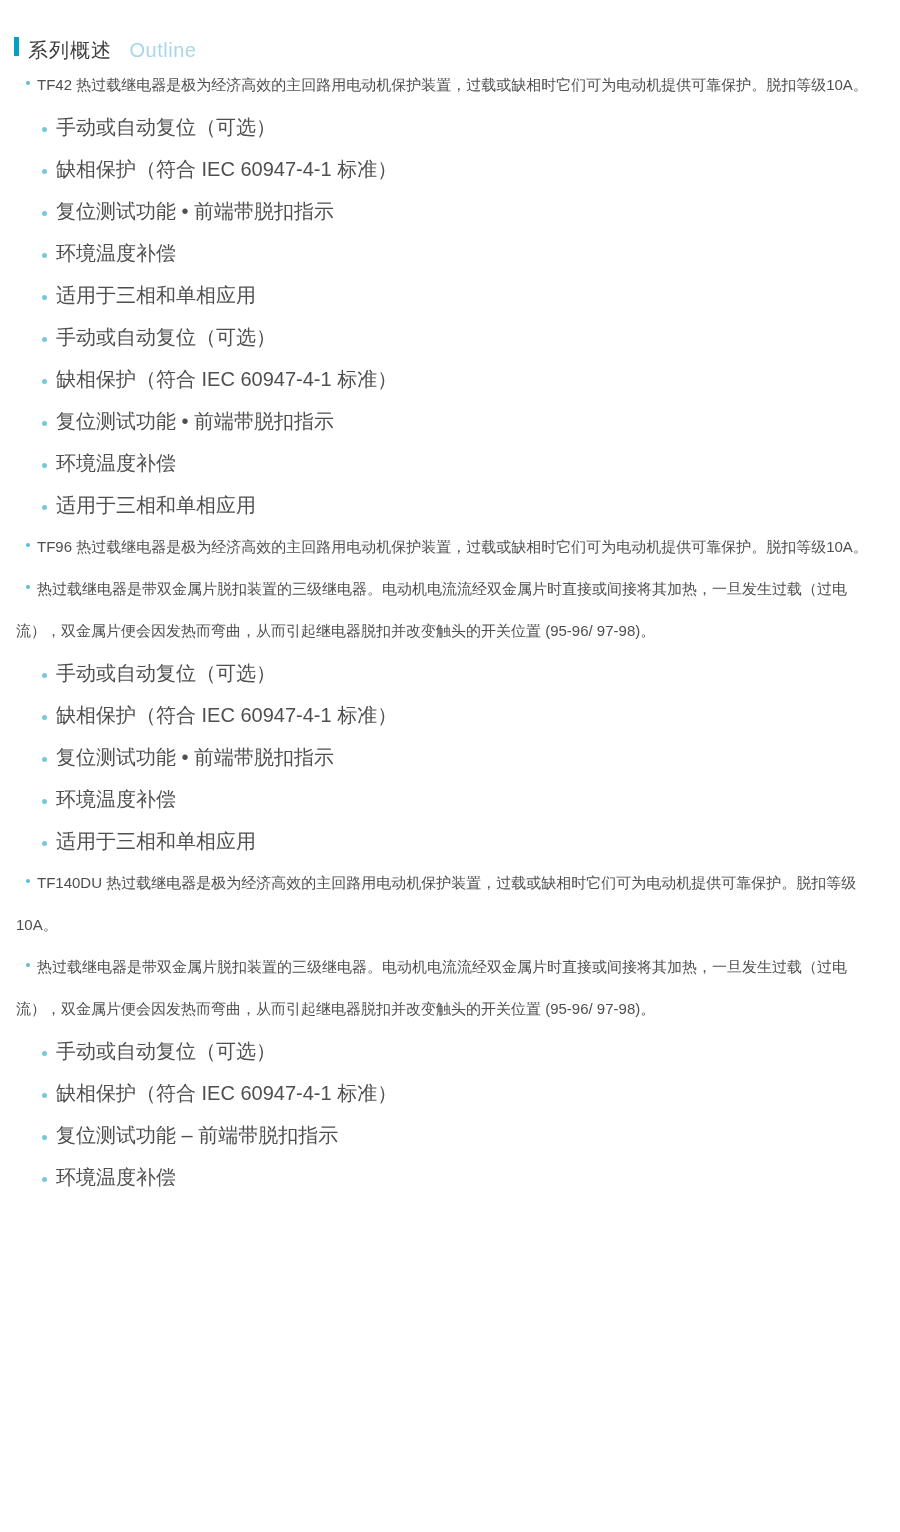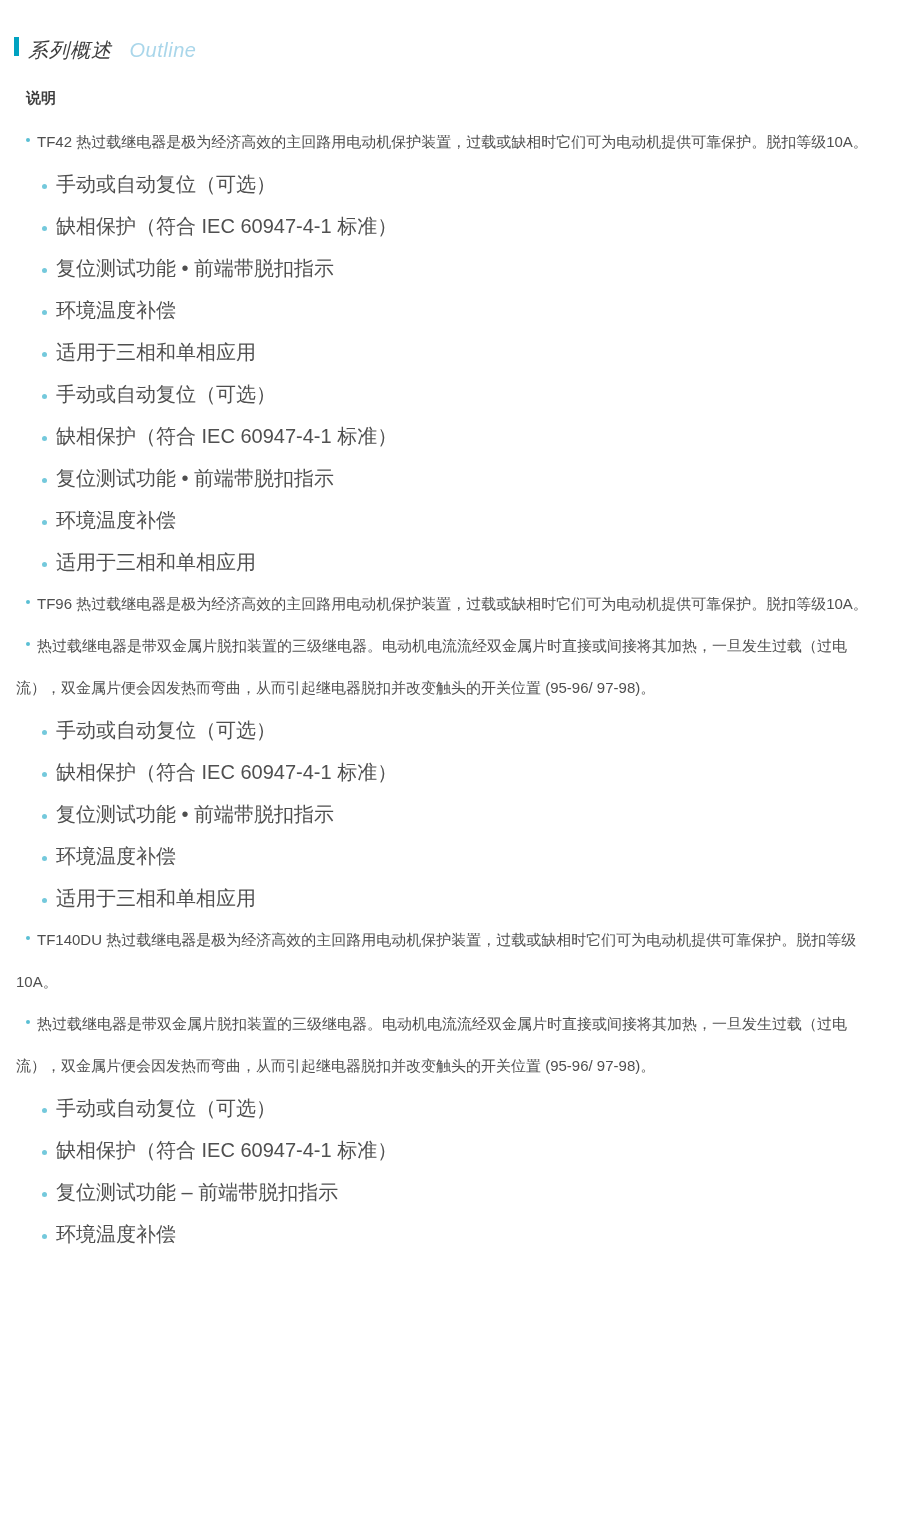--- a/index.html
+++ b/index.html
@@ -15,21 +15,21 @@
   body {
     width: 900px;
     min-height: 1532px;
     background: #ffffff;
     font-family: "Liberation Sans", "DejaVu Sans", sans-serif;
     color: var(--text);
     overflow-x: hidden;
   }
   .page { padding-top: 37px; }
 
-  .hdr { display: flex; align-items: flex-start; margin-left: 14px; font-style: italic; }
+  .hdr { display: flex; align-items: flex-start; margin-left: 14px; }
   .bar {
     width: 5px; height: 19px;
     background: var(--accent);
     margin-right: 9px;
     flex: 0 0 auto;
   }
   .hdr h1 {
     margin: 0;
     font-size: 20px;
     font-weight: 400;
@@ -89,21 +89,20 @@
 <div class="page">
 
   <header class="hdr">
     <span class="bar"></span>
     <h1>
       <span>系列概述</span>
       <span class="en">Outline</span>
     </h1>
   </header>
 
-  <h3 class="sec">说明</h3>
 
   <div id="products">
   <div class="product">
     <p class="main-item"><span class="dot main-dot"></span><span class="txt">TF42 热过载继电器是极为经济高效的主回路用电动机保护装置，过载或缺相时它们可为电动机提供可靠保护。脱扣等级10A。</span></p>
     <ul class="features">
           <li><span class="dot sub-dot"></span><span>手动或自动复位（可选）</span></li>
           <li><span class="dot sub-dot"></span><span>缺相保护（符合 IEC 60947-4-1 标准）</span></li>
           <li><span class="dot sub-dot"></span><span>复位测试功能 • 前端带脱扣指示</span></li>
           <li><span class="dot sub-dot"></span><span>环境温度补偿</span></li>
           <li><span class="dot sub-dot"></span><span>适用于三相和单相应用</span></li>

